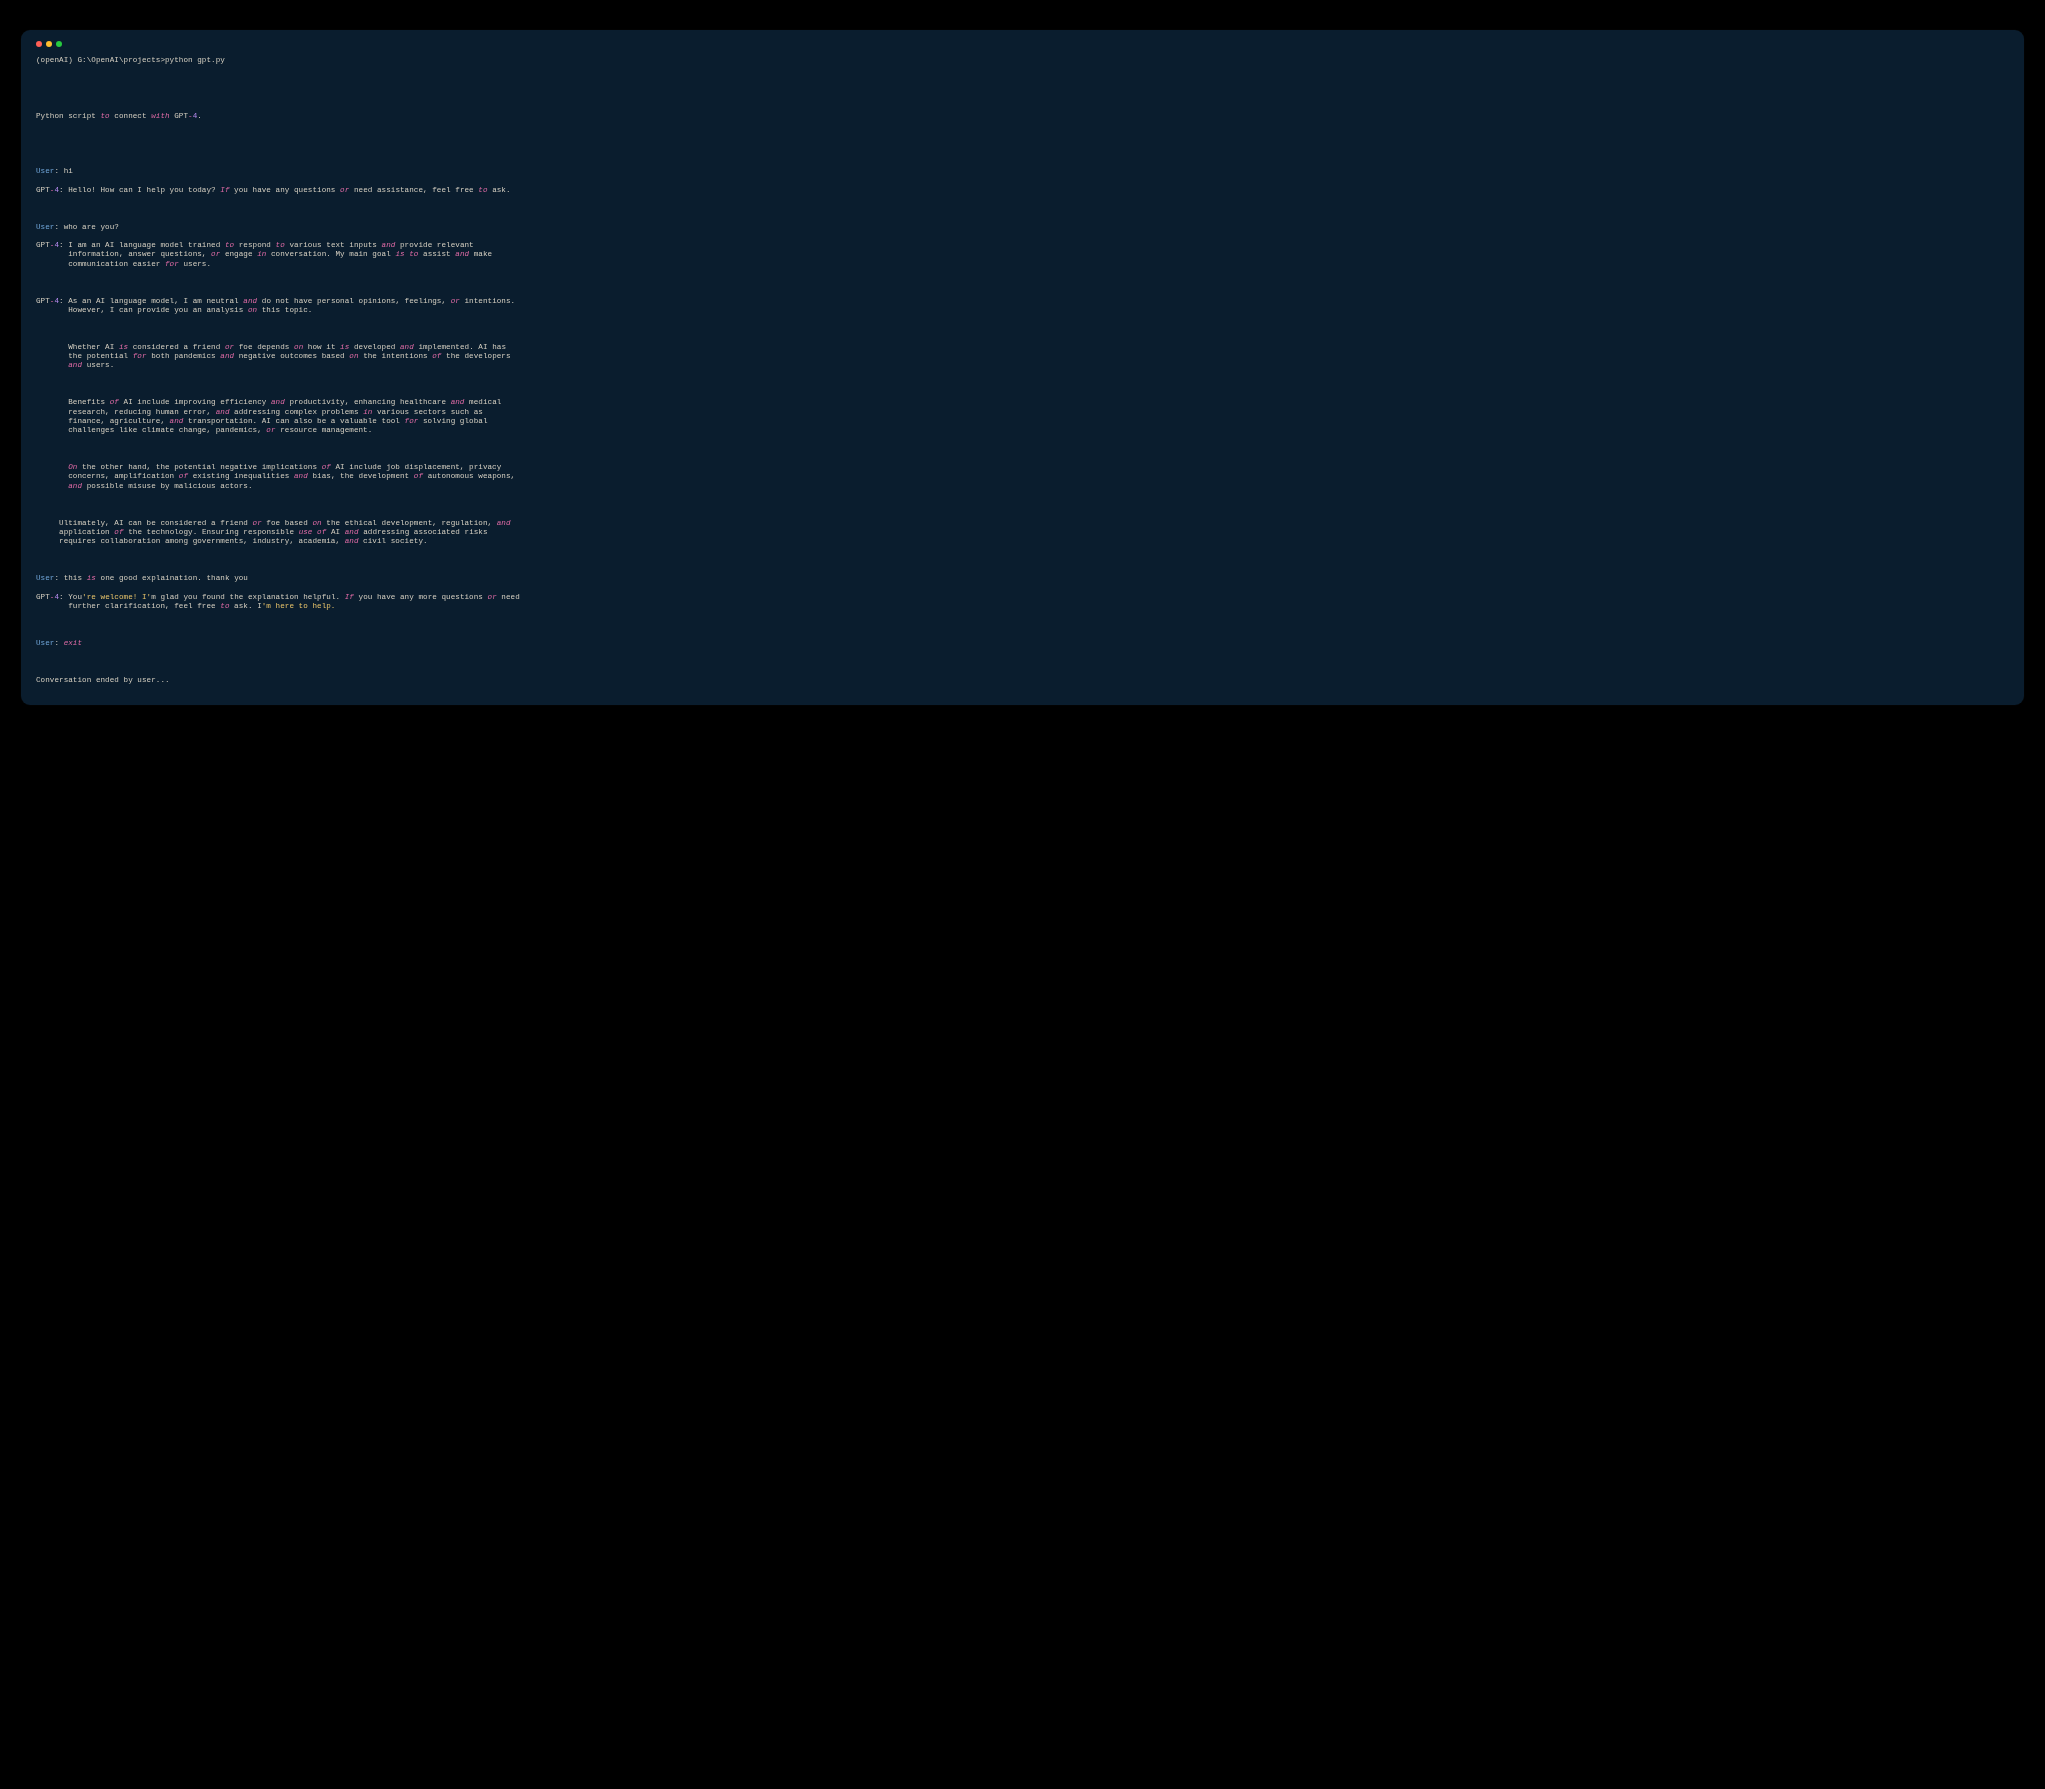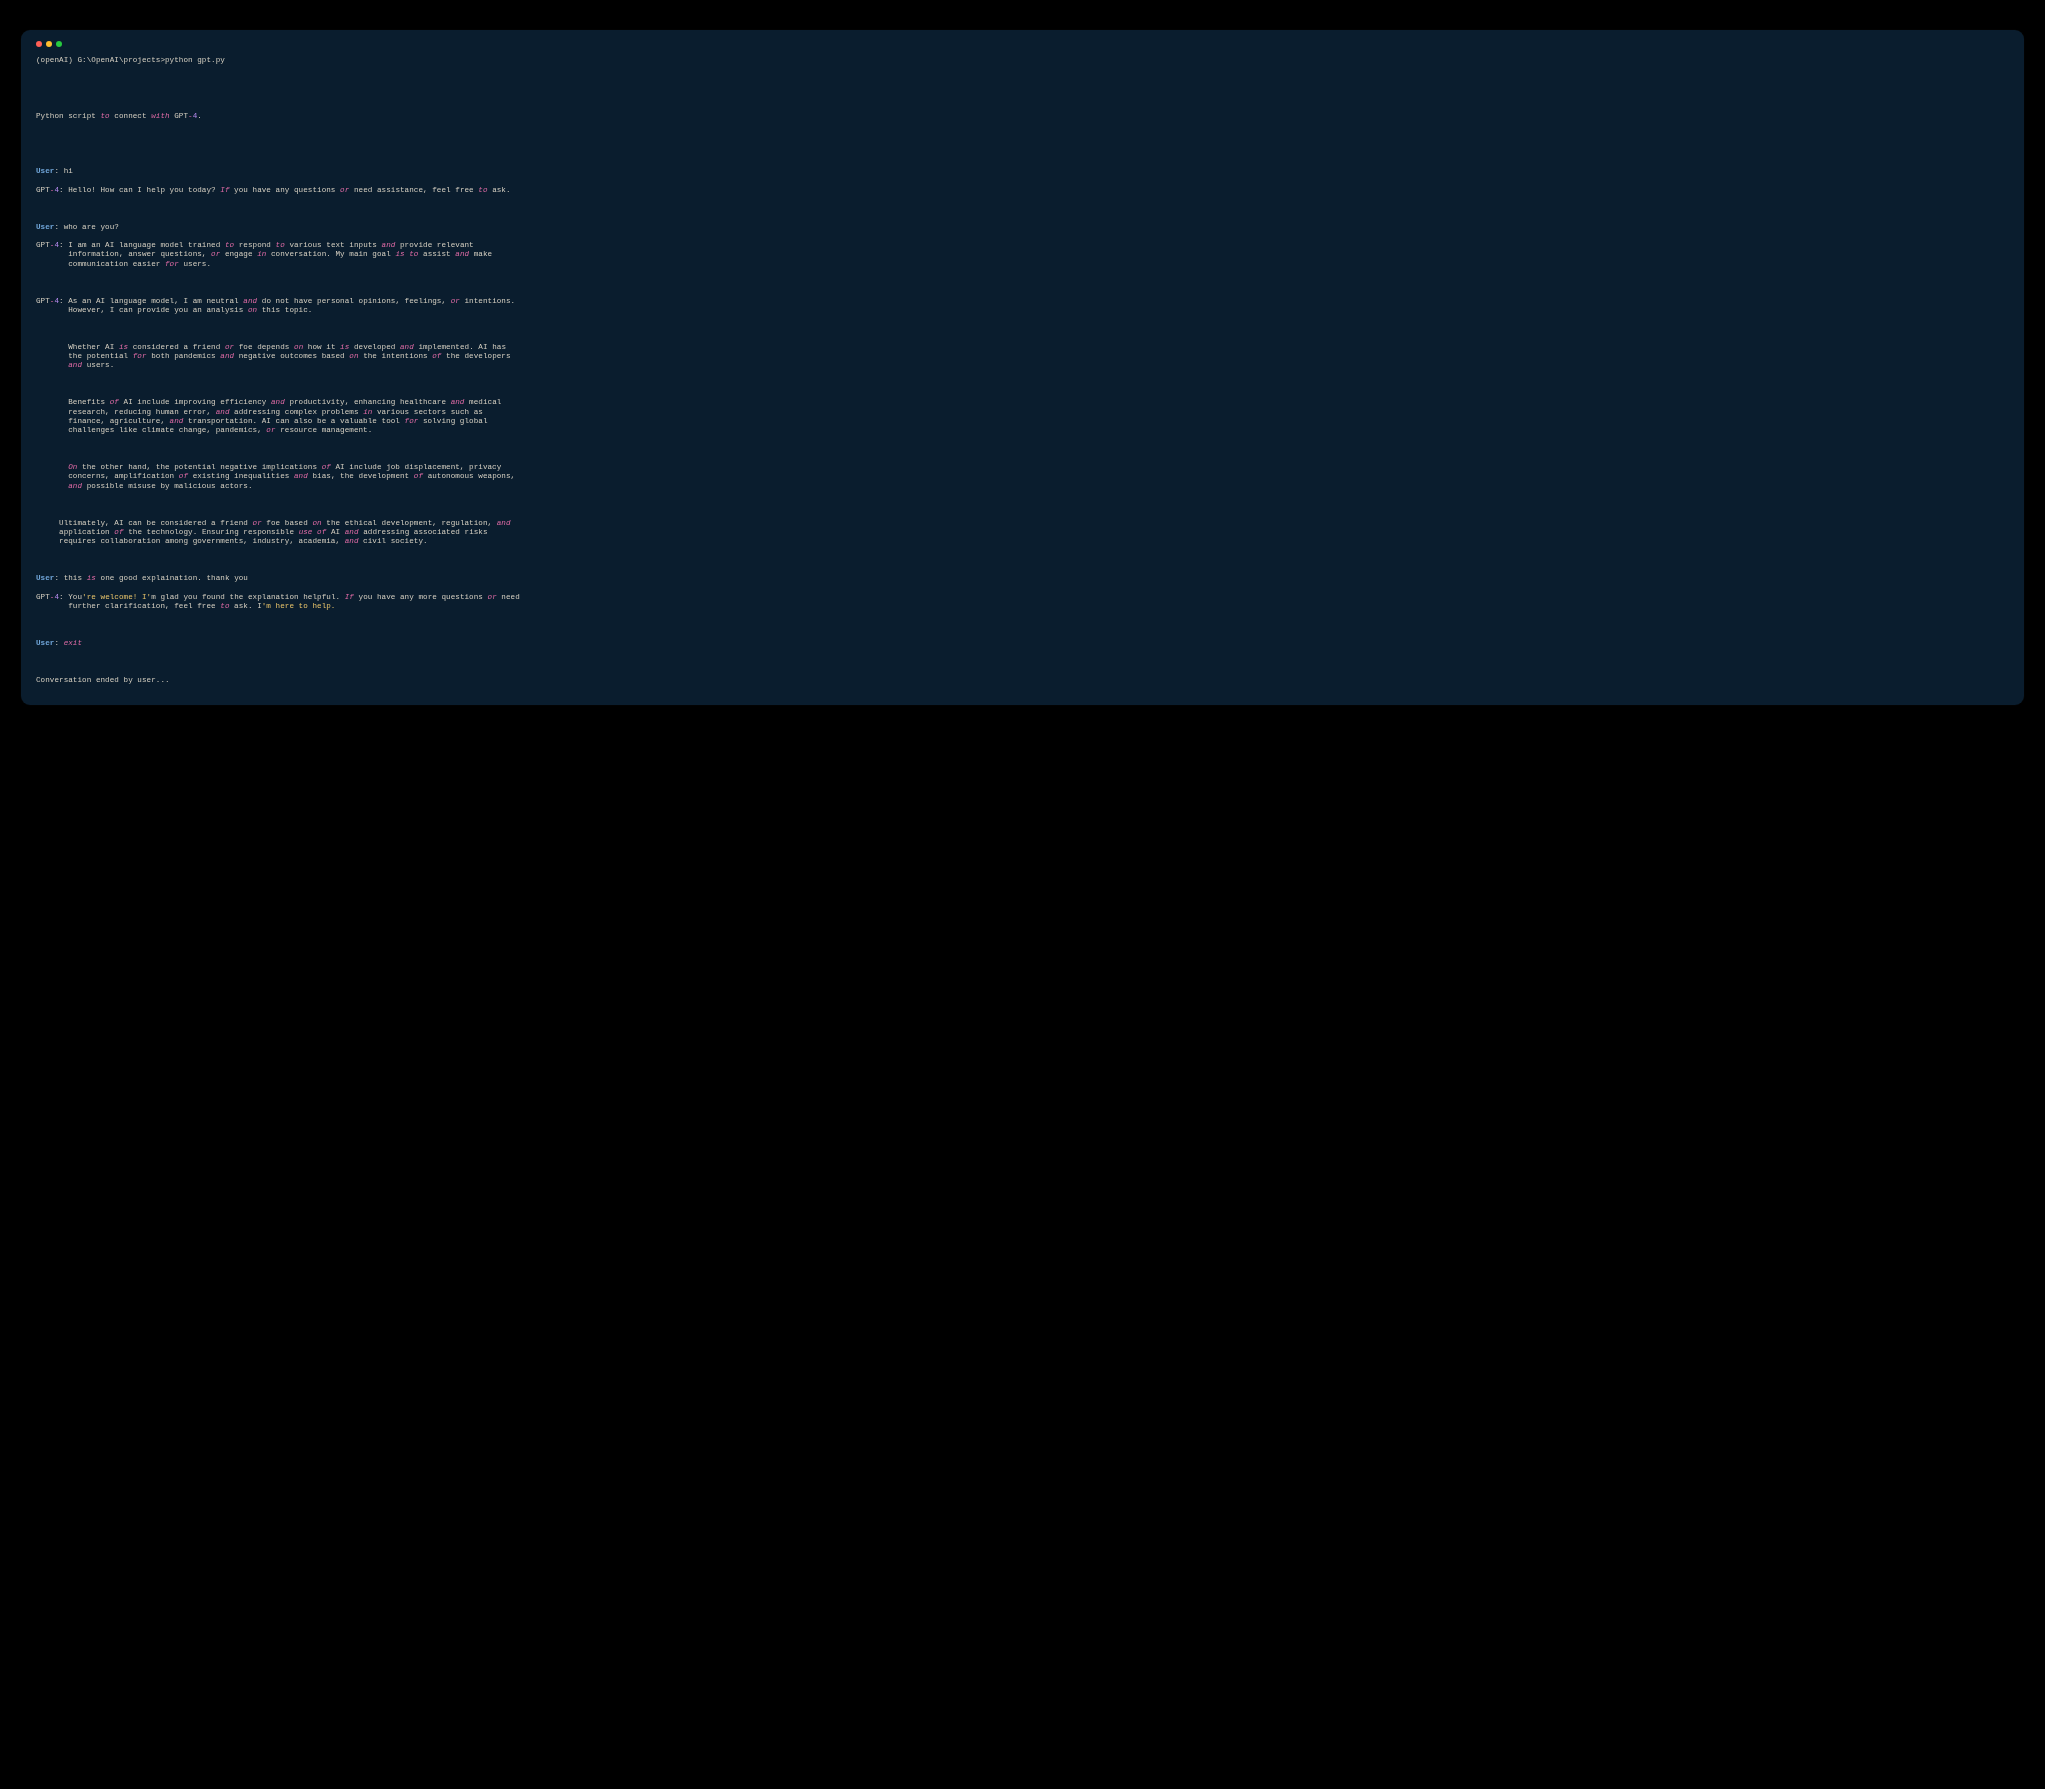--- a/index.html
+++ b/index.html
@@ -32,21 +32,21 @@
   }
   .dot.red { background: #ff5f56; }
   .dot.yellow { background: #ffbd2e; }
   .dot.green { background: #27c93f; }
 
   .content { white-space: pre-wrap; }
 
   
   .base   { color: #d5cfc1; }
   .kw     { color: #e06ba6; font-style: italic; }         
-  .user   { color: #70a5d8; font-weight: bold; }                               
+  .user   { color: #70a5d8; }                               
   .gptlbl { color: #d5cfc1; }                               
   .dash   { color: #e06ba6; }                               
   .blue   { color: #70a5d8; }
   .str    { color: #e9c46a; }
   .pink   { color: #e06ba6; }
   .purple { color: #b88cf0; }
 
   
   .line { display: block; }
   .block { display: block; }

